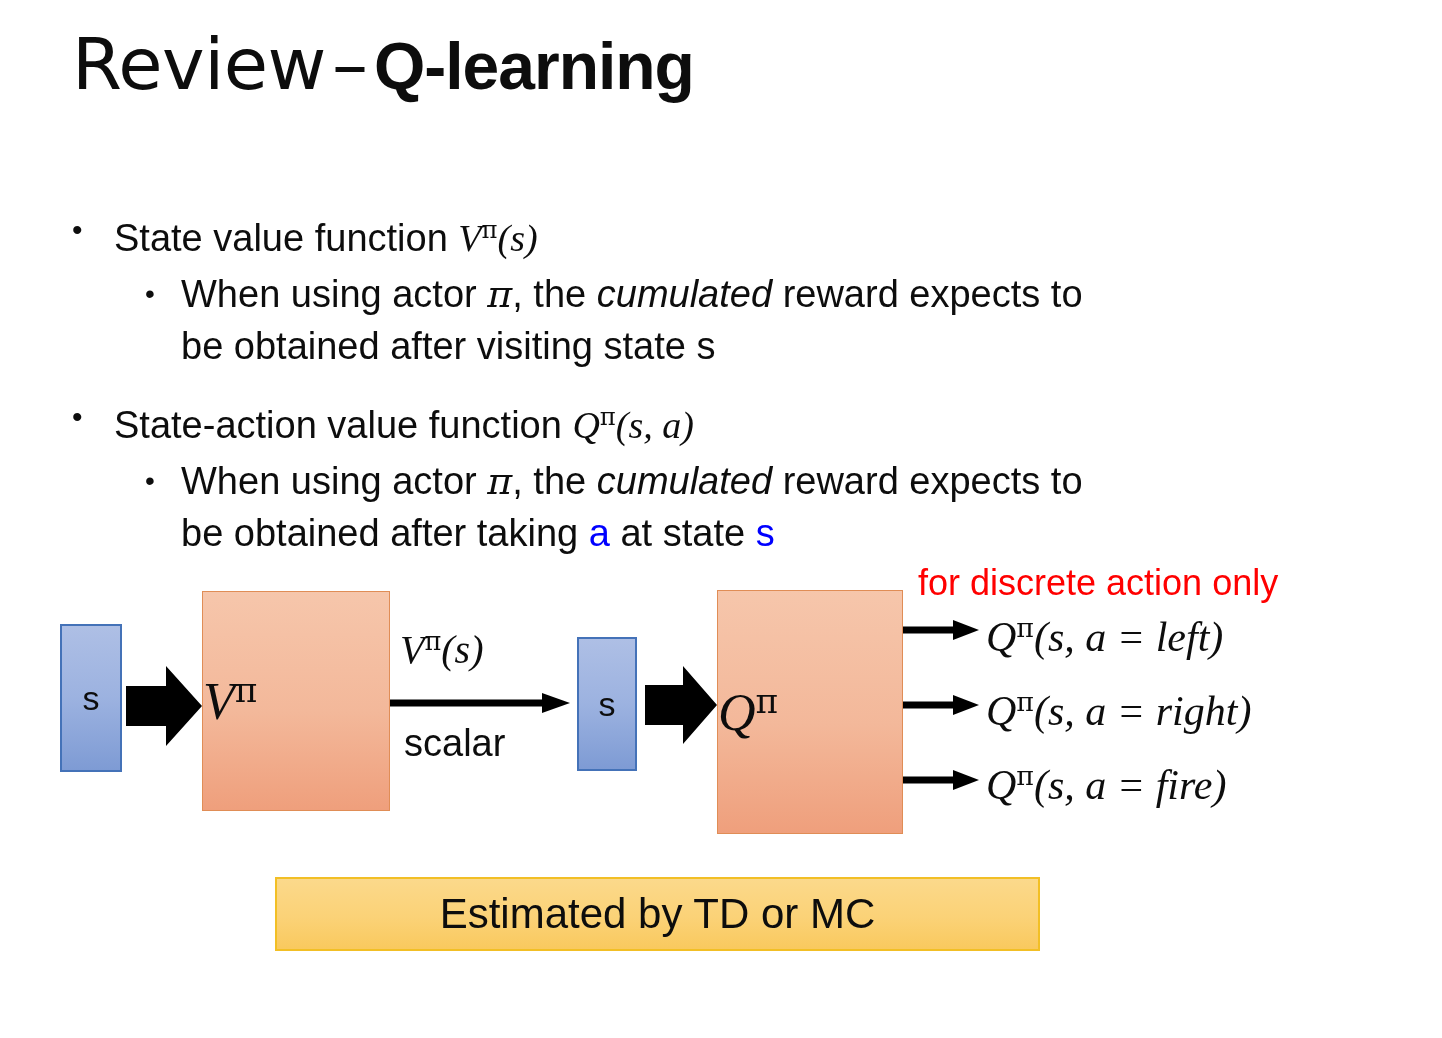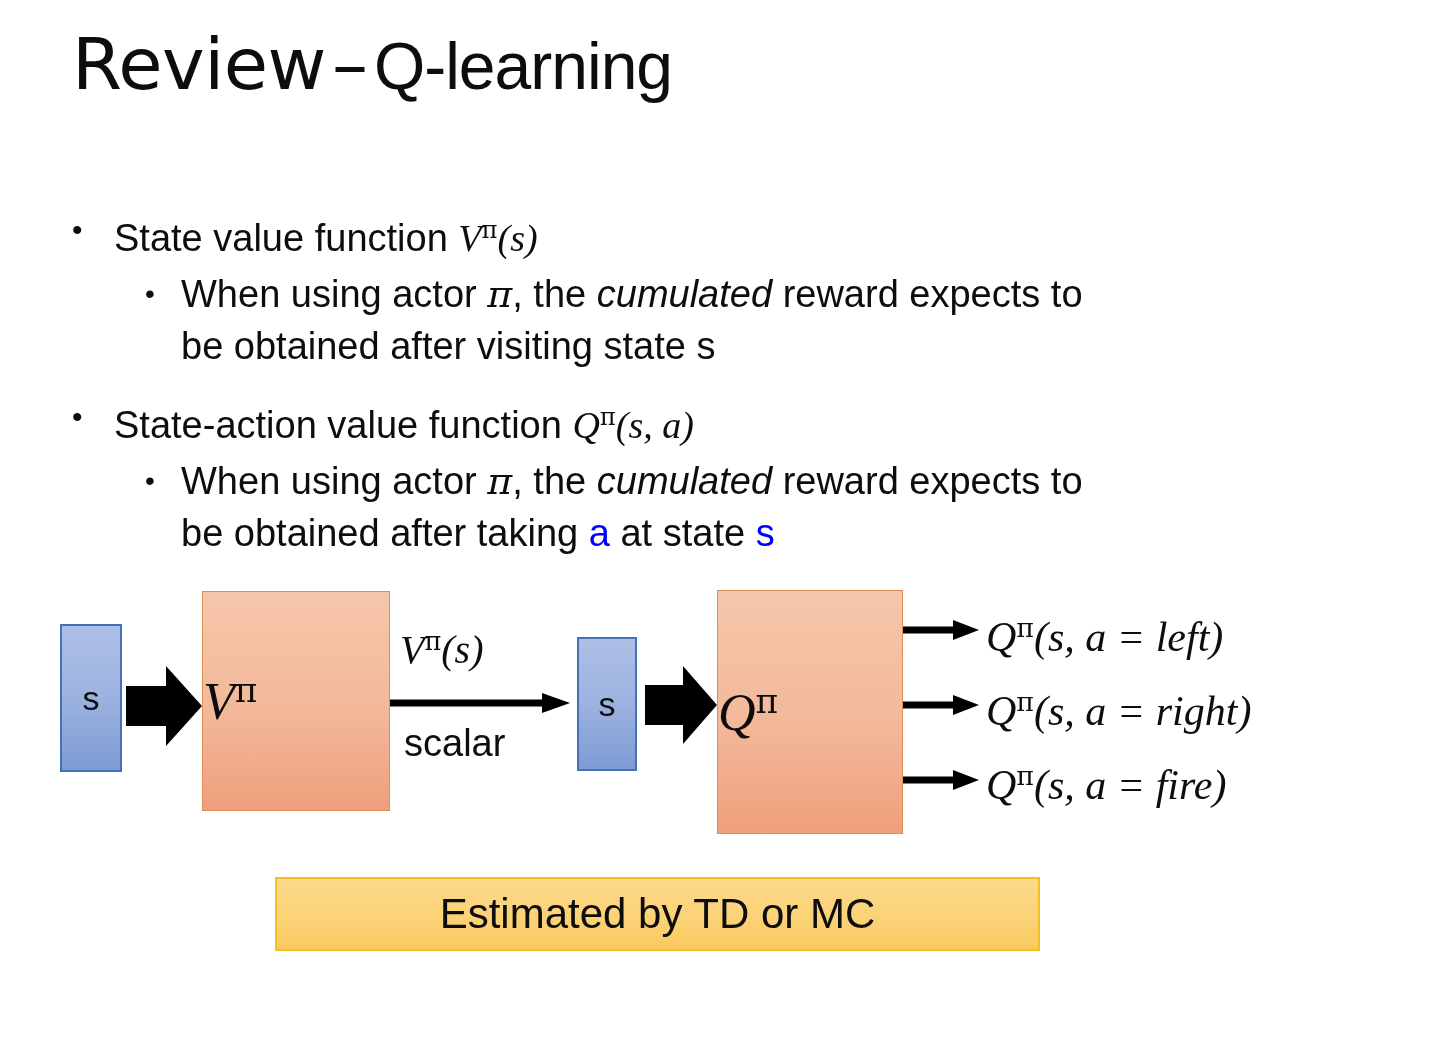--- a/index.html
+++ b/index.html
@@ -35,21 +35,21 @@
   }
   #title .t-dash {
     font-family: "DejaVu Sans", sans-serif;
     font-size: 72px;
     font-weight: 400;
     padding: 0 6px;
   }
   #title .t-q {
     font-family: "Liberation Sans", sans-serif;
     font-size: 66px;
-    font-weight: 400;
+    font-weight: 700;
     letter-spacing: -1px;
   }
 
   
   .bullet-l1 {
     position: absolute;
     color: #0d0d0d;
     font-family: "Liberation Sans", sans-serif;
     font-size: 38px;
     line-height: 50px;
@@ -252,20 +252,21 @@
     <div class="blockarrow" style="left:645px; top:664px; width:72px; height:82px;">
       <svg width="72" height="82" viewBox="0 0 72 82">
         <polygon points="0,21 38,21 38,2 72,41 38,80 38,61 0,61" fill="#000000"></polygon>
       </svg>
     </div>
 
     <div class="fbox" style="left:717px; top:590px; width:186px; height:244px;">
       <span><span>Q</span><span class="sup">π</span></span>
     </div>
 
+    <div class="lbl lbl-red" style="left:918px; top:562px;">for discrete action only</div>
 
     <div class="thinarrow" style="left:903px; top:619px; width:76px; height:22px;">
       <svg width="76" height="22" viewBox="0 0 76 22">
         <line x1="0" y1="11" x2="54" y2="11" stroke="#000000" stroke-width="7"></line>
         <polygon points="50,1 76,11 50,21" fill="#000000"></polygon>
       </svg>
     </div>
     <div class="qout" style="left:986px; top:612px;"><span>Q</span><span class="sup">π</span><span>(s, a = </span><span class="up">left</span><span>)</span></div>
 
     <div class="thinarrow" style="left:903px; top:694px; width:76px; height:22px;">

